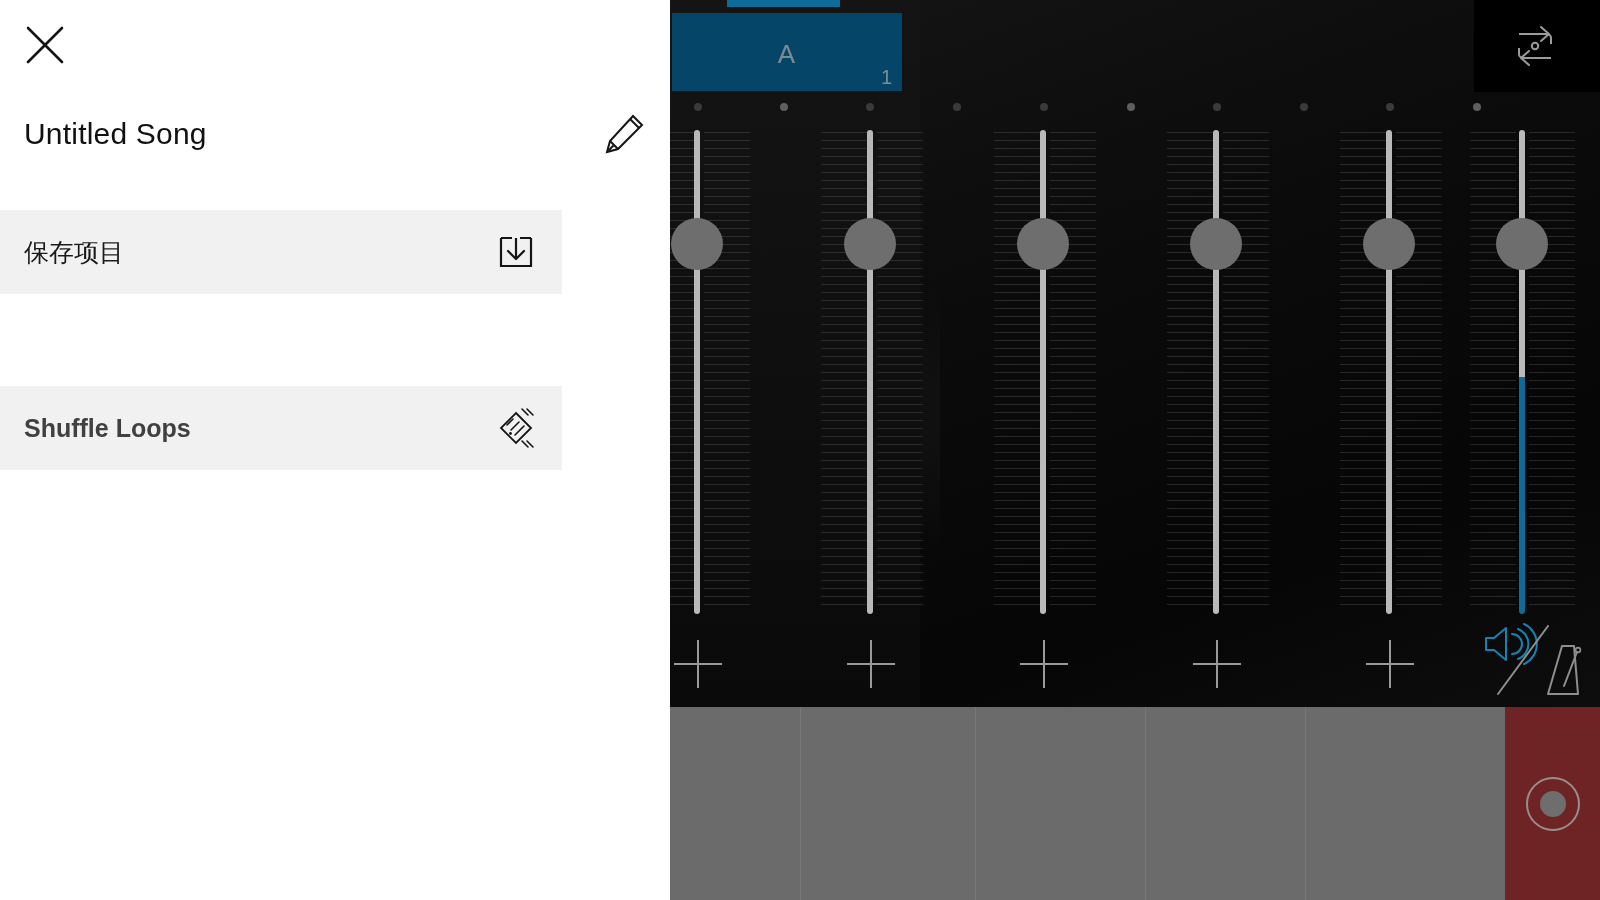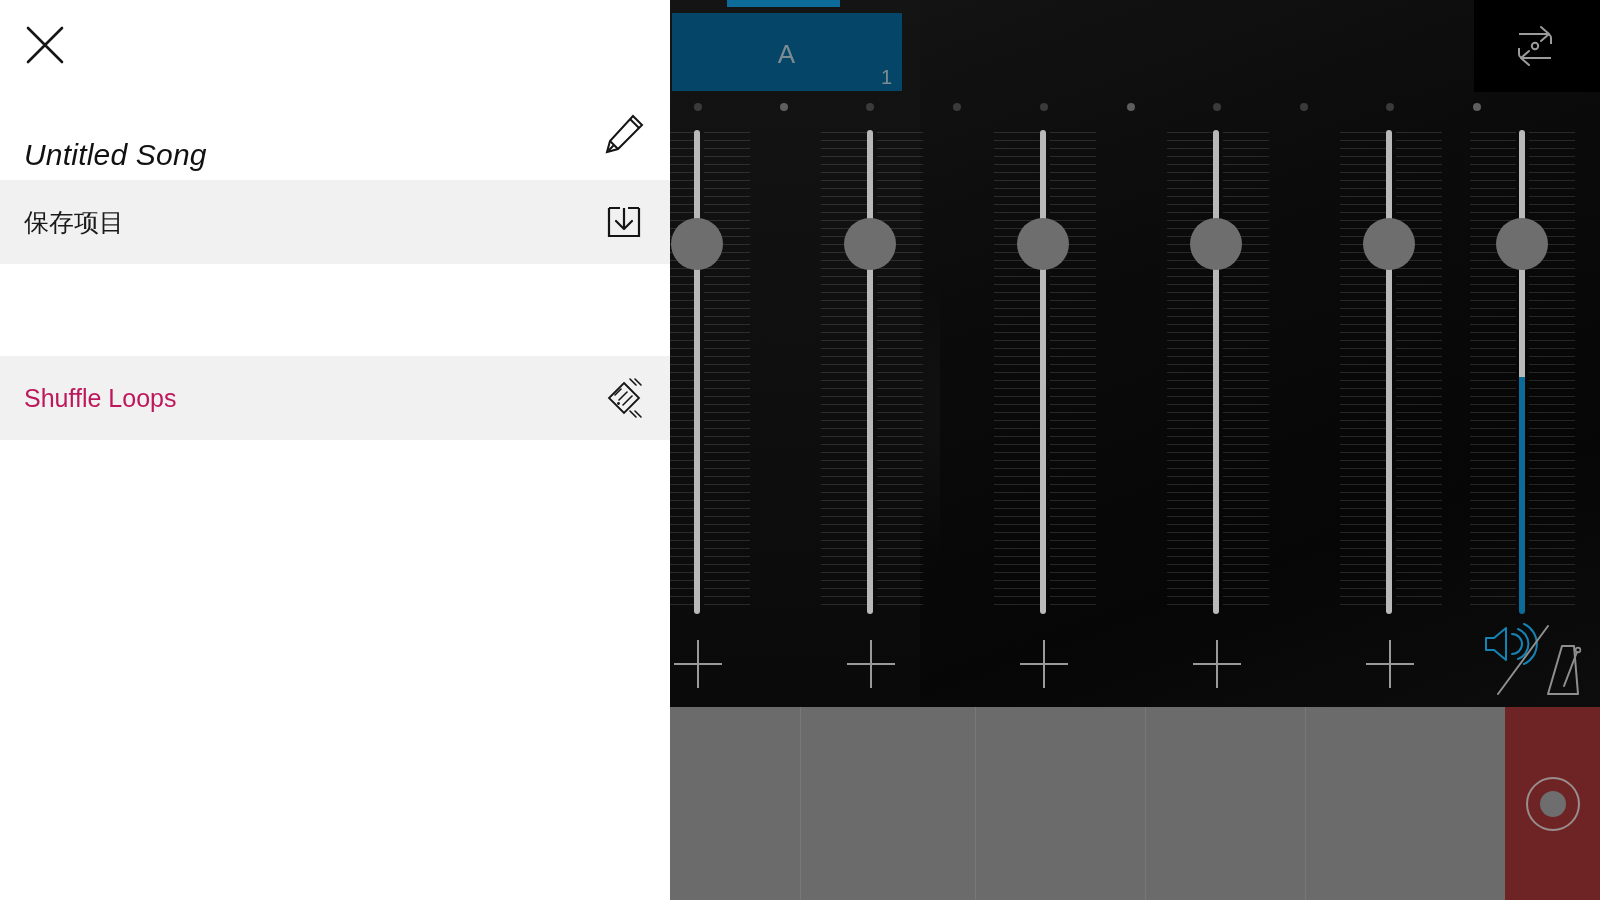--- a/index.html
+++ b/index.html
@@ -129,40 +129,40 @@
   #panel {
     position: absolute; left: 0; top: 0; width: 670px; height: 900px;
     background: #ffffff;
   }
   #close-btn {
     position: absolute; left: 22px; top: 22px; width: 46px; height: 46px;
     cursor: pointer;
   }
   #title-row {
     position: absolute; left: 0; top: 96px; width: 670px; height: 76px;
-    display: flex; align-items: flex-end; font-style: italic;
+    display: flex; align-items: center;
   }
   #song-title {
     margin-left: 24px; font-size: 30px; font-weight: 400; color: #111;
     letter-spacing: 0.2px;
   }
   #edit-icon-wrap {
     position: absolute; right: 22px; top: 14px; width: 48px; height: 48px;
   }
 
   .menu-row {
-    position: absolute; left: 0; width: 670px; height: 86px;
+    position: absolute; left: 0; width: 562px; height: 86px;
     background: #f1f1f1;
     border-bottom: 2px solid #ffffff;
-    display: flex; align-items: center;
+    display: flex; align-items: center; margin-top: 30px;
   }
   .menu-label {
     margin-left: 24px; font-size: 25px; color: #1a1a1a; font-weight: 400;
   }
-  .menu-label.disabled { color: #be185d; font-weight: 400; }
+  .menu-label.disabled { color: #404040; font-weight: 700; }
   .menu-icon {
     position: absolute; right: 22px; top: 50%; transform: translateY(-50%);
     width: 48px; height: 48px;
   }
   svg { display: block; }
 </style>
 </head>
 <body>
 
 <div id="app">

